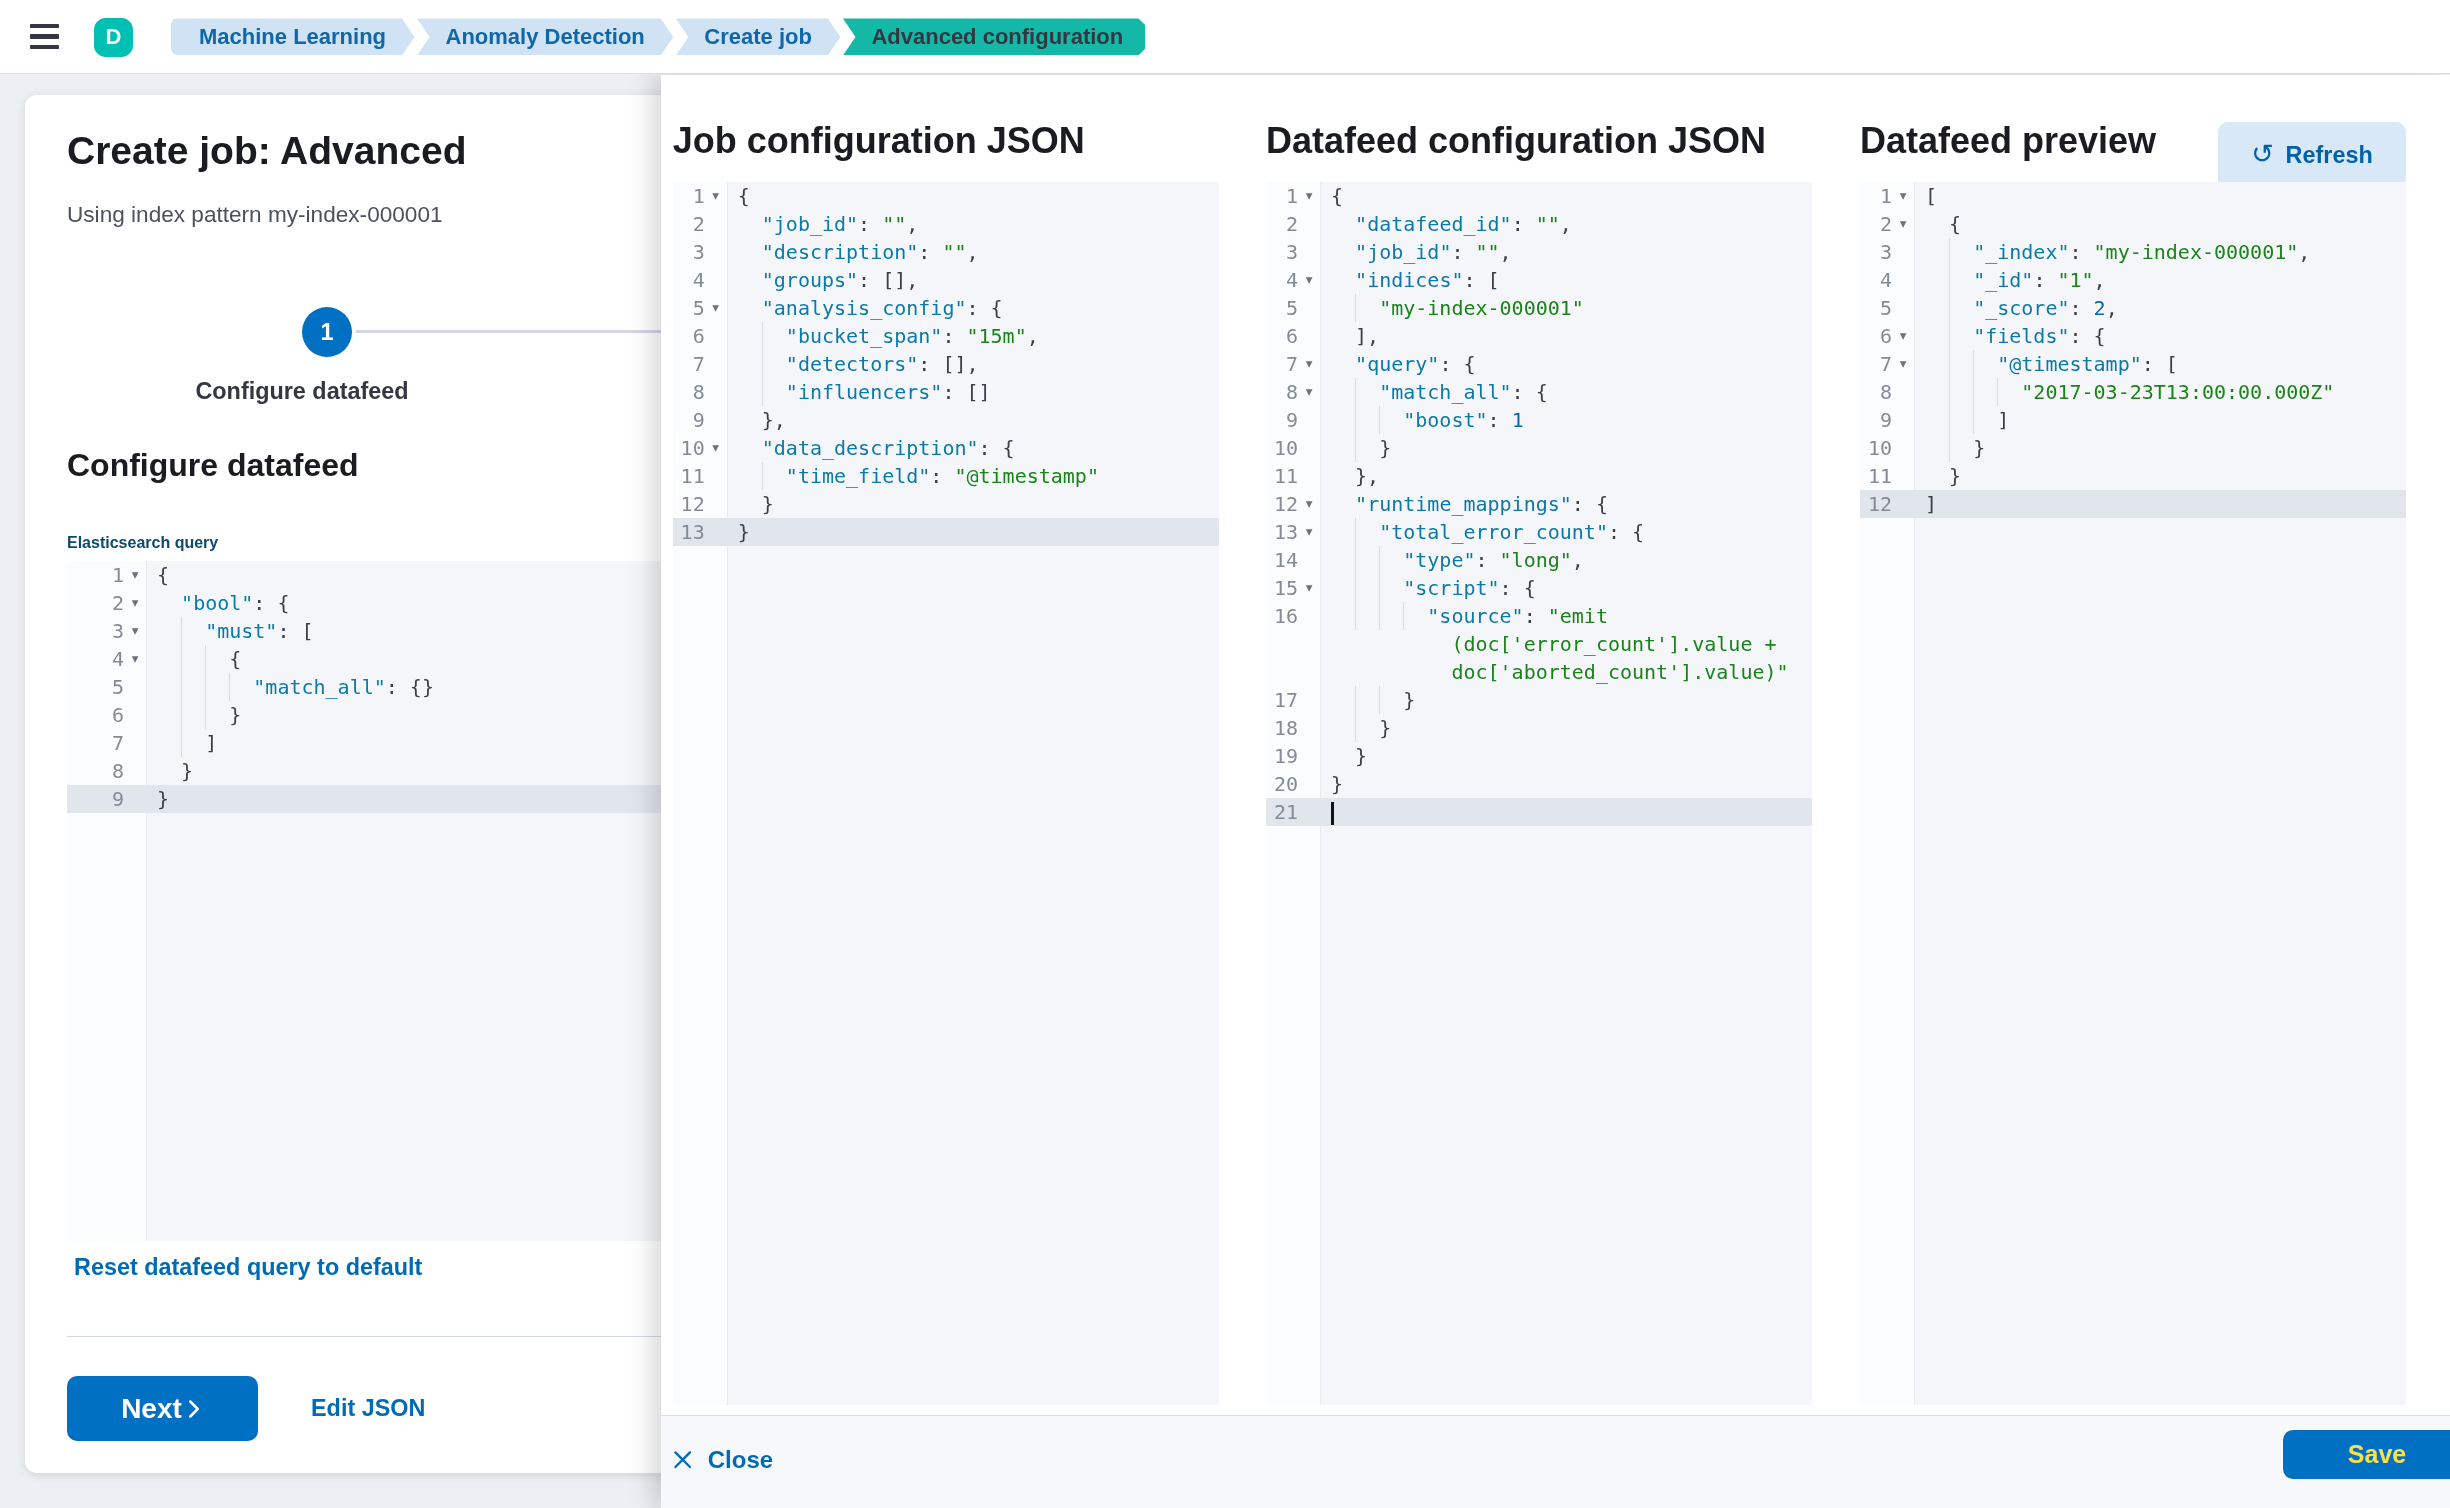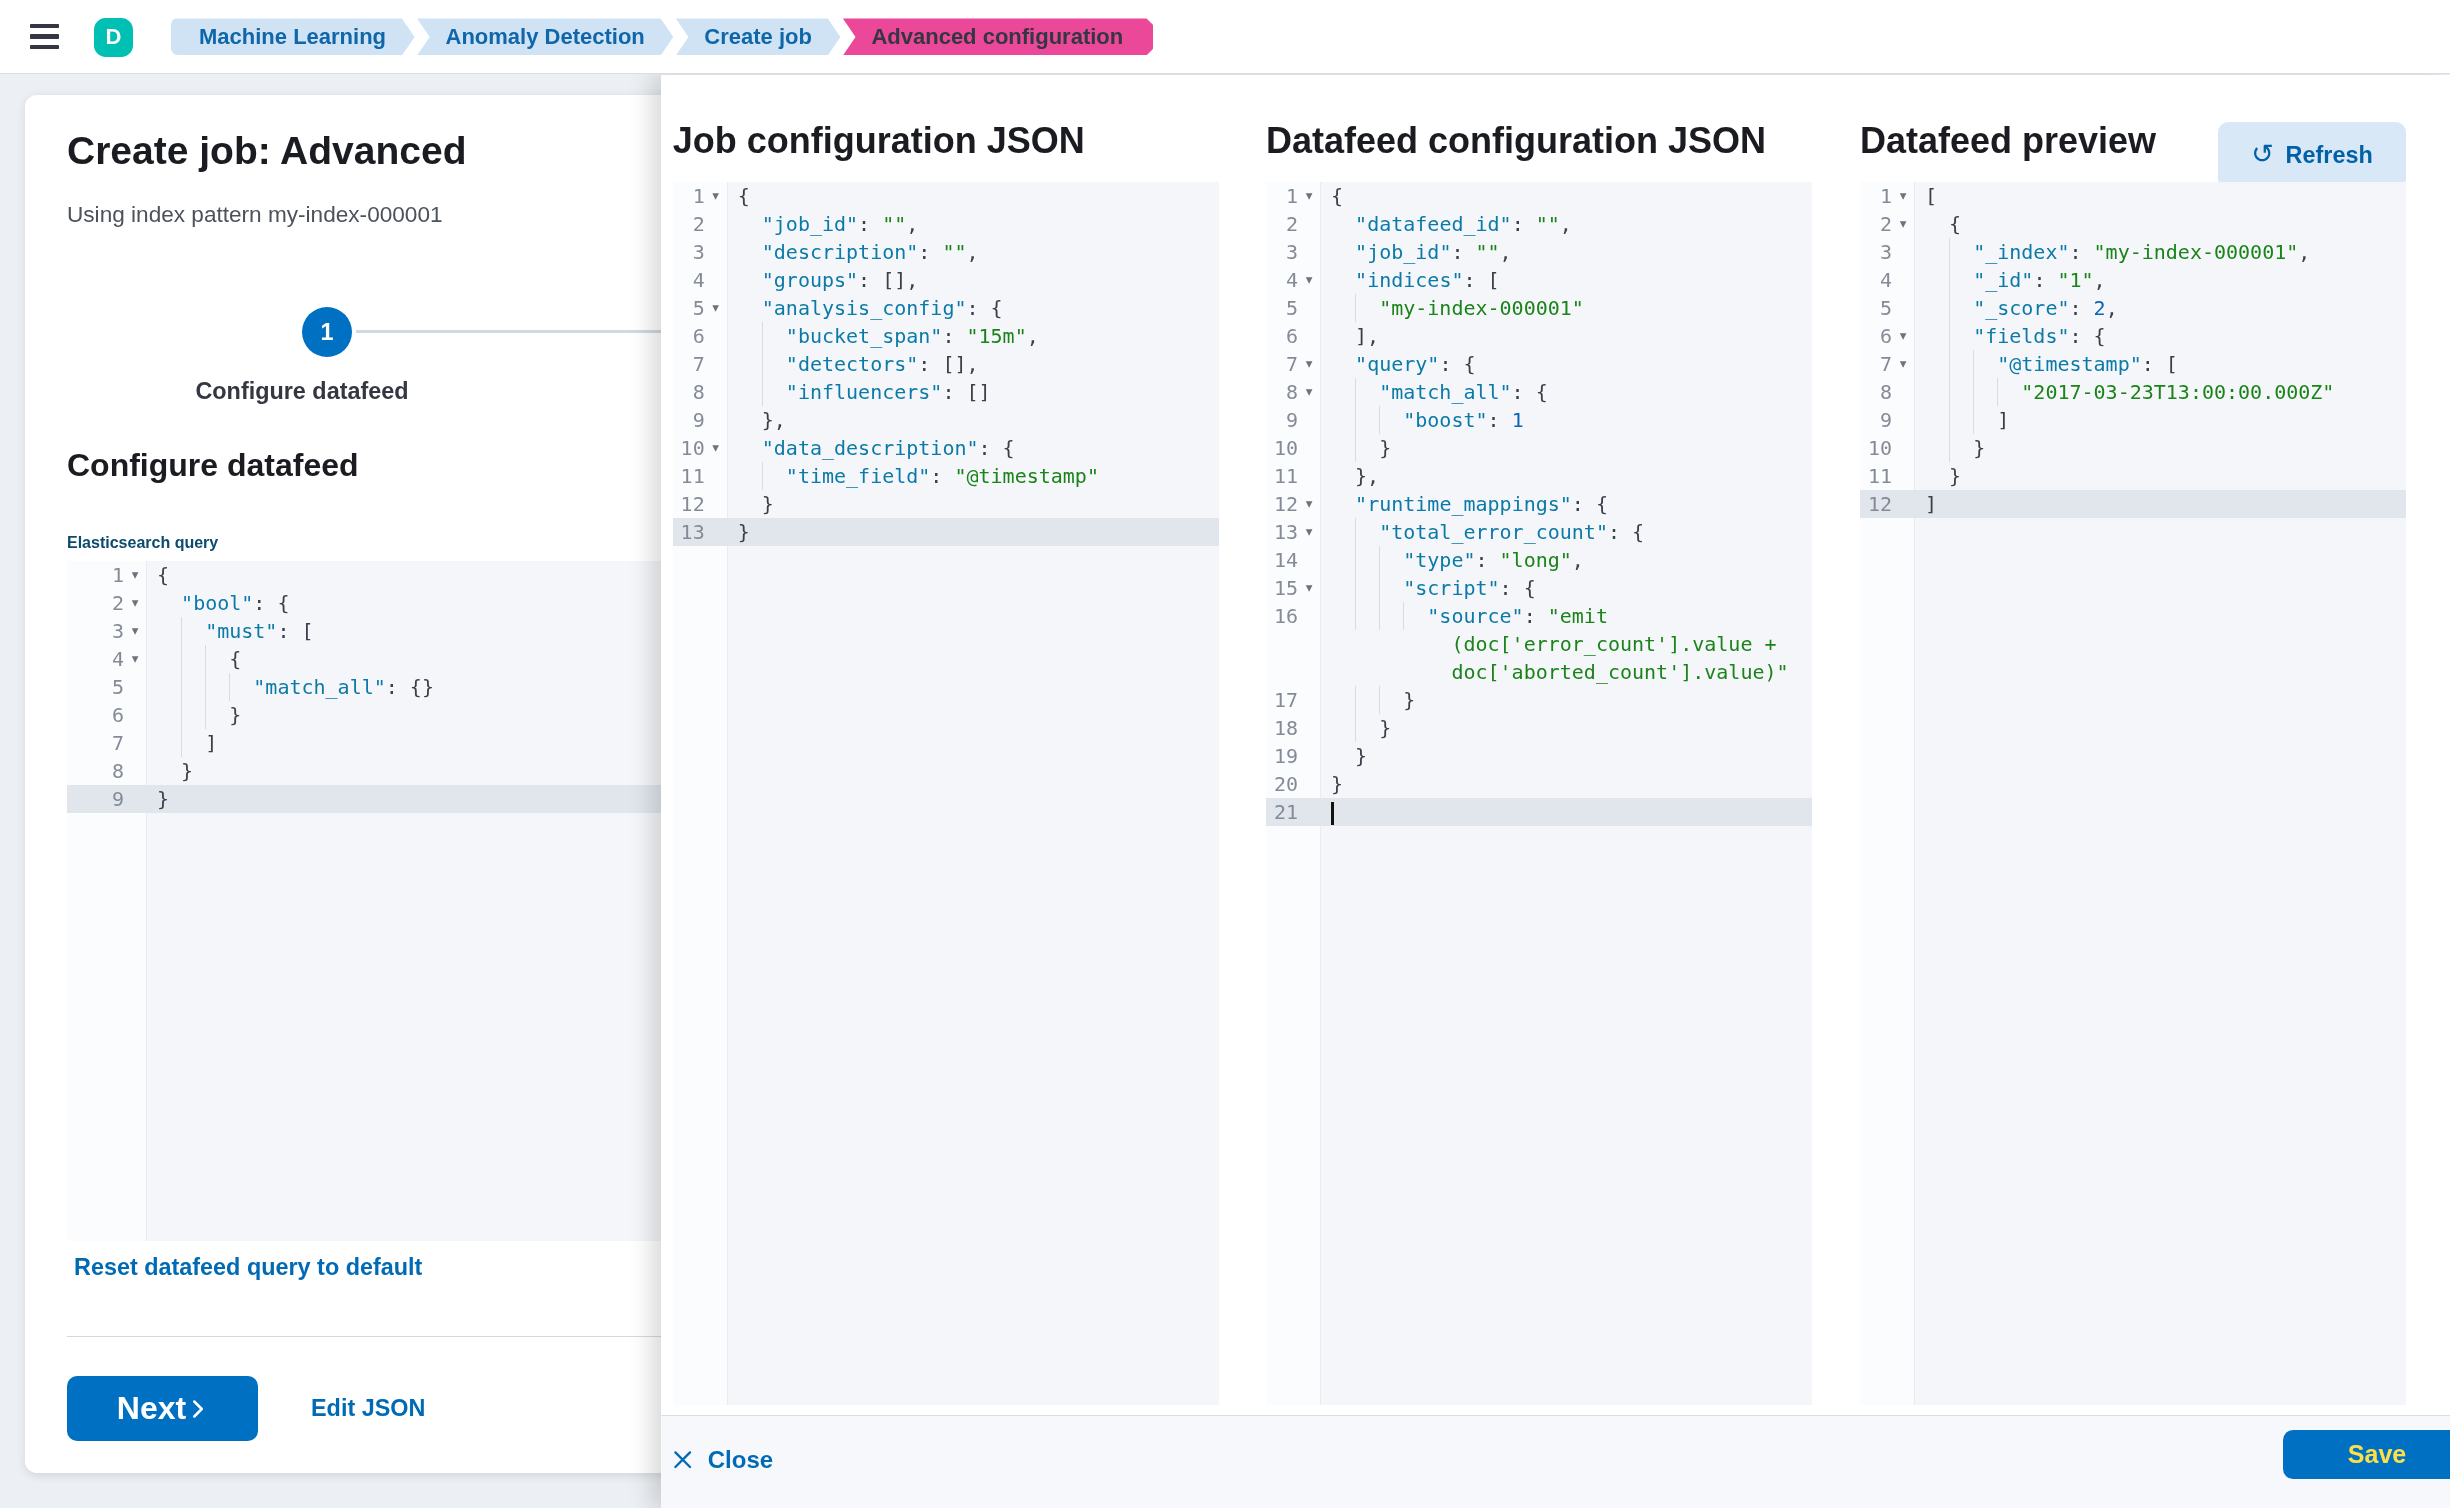--- a/index.html
+++ b/index.html
@@ -14,41 +14,41 @@
   .menu-btn i { display:block; width:28.5px; height:4.2px; background:#343741; border-radius:0.8px; }
   .avatar { position:absolute; left:94px; top:17.6px; width:39px; height:39px;
     border-radius:11.7px; background:#00bfb3; color:#fff; font-weight:bold; font-size:22px;
     display:flex; align-items:center; justify-content:center; }
   .crumbs { position:absolute; left:171px; top:18.4px; height:37px; display:flex; }
   .crumb { height:37px; display:flex; align-items:center; font-size:22px; font-weight:bold;
     background:#d0e3f4; color:#0f66a9; padding:0 28.5px; margin-right:2.5px; position:relative; }
   .crumb.first { border-radius:6.7px 0 0 6.7px; padding-left:28px;
     clip-path:polygon(0 0, calc(100% - 12.6px) 0, 100% 50%, calc(100% - 12.6px) 100%, 0 100%); }
   .crumb.mid { clip-path:polygon(0 0, calc(100% - 12.6px) 0, 100% 50%, calc(100% - 12.6px) 100%, 0 100%, 12.6px 50%); }
-  .crumb.last { background:#ec4899; color:#343741; border-radius:0 6.7px 6.7px 0; padding-right:30px;
+  .crumb.last { background:#14b8a6; color:#343741; border-radius:0 6.7px 6.7px 0; padding-right:22px;
     clip-path:polygon(0 0, calc(100% - 6.7px) 0, 100% 18%, 100% 82%, calc(100% - 6.7px) 100%, 0 100%, 12.6px 50%); }
 
   
   .panel { position:absolute; left:25px; top:95px; width:2395px; height:1378px;
     background:#fff; border-radius:11.7px; box-shadow:0 2.5px 10px rgba(0,0,0,.10); z-index:5; }
   .panel-title { position:absolute; left:42px; top:34px; font-size:39px; font-weight:bold; color:#1a1c21; }
   .panel-sub { position:absolute; left:42px; top:107px; font-size:22.6px; color:#4c525c; }
   .step-circle { position:absolute; left:277px; top:212px; width:50px; height:50px; border-radius:50%;
     background:#0071c2; color:#fff; font-size:23.4px; font-weight:bold;
     display:flex; align-items:center; justify-content:center; cursor:pointer; }
   .step-line { position:absolute; left:331px; top:235px; width:469px; height:2.5px; background:#cfd8e3; }
   .step-label { position:absolute; left:143px; top:283px; width:268px; text-align:center;
     font-size:23.4px; font-weight:bold; color:#343741; }
   .section-heading { position:absolute; left:42px; top:352px; font-size:32px; font-weight:bold; color:#1a1c21; }
   .query-label { position:absolute; left:42px; top:439px; font-size:16px; font-weight:bold; color:#0c4a6e; }
   .reset-link { position:absolute; left:49px; top:1159px; font-size:23.4px; font-weight:bold;
     color:#006bb4; cursor:pointer; }
   .panel-divider { position:absolute; left:42px; top:1241px; width:636px; height:0.8px; background:#d3d9e2; }
   .next-btn { position:absolute; left:42px; top:1281px; width:191px; height:65px; border-radius:10px;
-    background:#0071c2; color:#fff; font-size:32px; font-weight:bold; border:none; cursor:pointer;
+    background:#0071c2; color:#fff; font-size:28px; font-weight:bold; border:none; cursor:pointer;
     display:flex; align-items:center; justify-content:center; gap:2px;
     font-family:"Liberation Sans", sans-serif; }
   .edit-json { position:absolute; left:286px; top:1300px; font-size:23.4px; font-weight:bold;
     color:#006bb4; cursor:pointer; }
 
   
   .flyout { position:absolute; left:661px; top:75px; width:1789px; height:1434px; background:#fff;
     box-shadow:-10px 0 22px rgba(0,0,0,.15); z-index:20; }
   .col-heading { position:absolute; top:45px; font-size:36px; font-weight:bold; color:#1a1c21; }
   .refresh-btn { position:absolute; left:1557px; top:47px; width:188px; height:67px; border-radius:10px;

